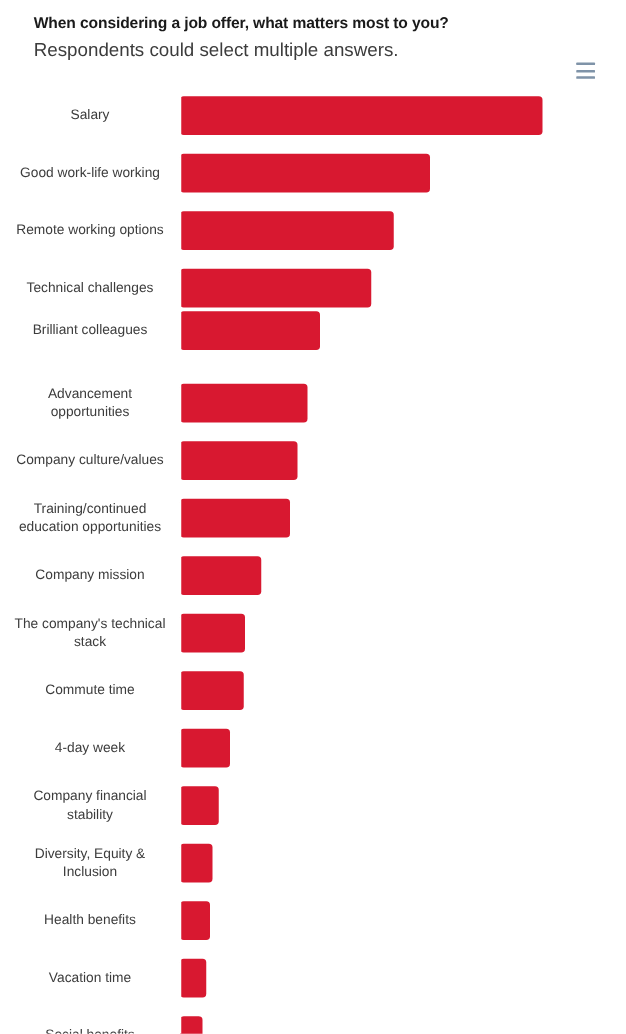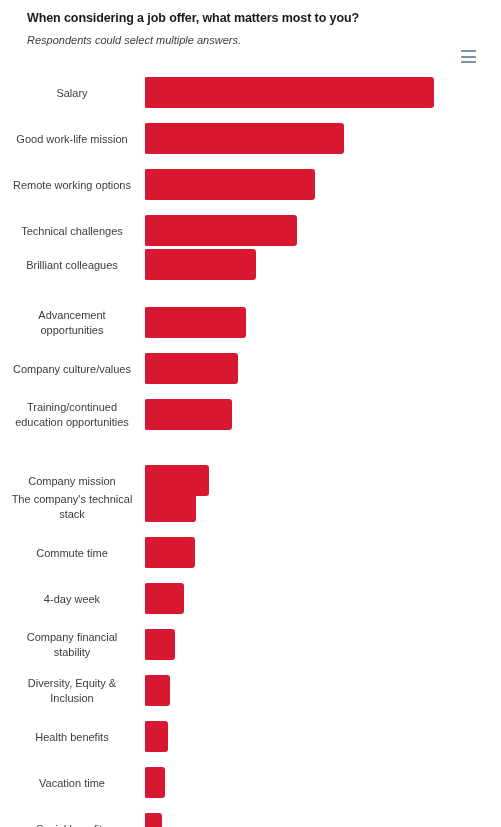--- a/index.html
+++ b/index.html
@@ -35,22 +35,21 @@
     font-size: 12.5px;
     font-weight: bold;
     color: #1a1a1a;
     letter-spacing: -0.1px;
     line-height: 16px;
   }
   .chart-subtitle {
     position: absolute;
     left: 27px;
     top: 33px;
-    font-size: 11px;
-    font-style: italic;
+    font-size: 15px;
     color: #3c3c3c;
     line-height: 15px;
   }
   .menu-icon {
     position: absolute;
     left: 461px;
     top: 50px;
     width: 15px;
     height: 13px;
     cursor: pointer;
@@ -121,21 +120,21 @@
     <span></span>
     <span></span>
   </div>
 
   <div class="plot" id="plot-area">
       <div class="row" style="top: 0px;">
         <div class="cat-label">Salary</div>
         <div class="bar" style="width: 290px; background: rgb(216, 24, 48);"></div>
       </div>
       <div class="row" style="top: 46px;">
-        <div class="cat-label">Good work-life mission</div>
+        <div class="cat-label">Good work-life working</div>
         <div class="bar" style="width: 200.1px; background: rgb(216, 24, 48);"></div>
       </div>
       <div class="row" style="top: 92px;">
         <div class="cat-label">Remote working options</div>
         <div class="bar" style="width: 171.1px; background: rgb(216, 24, 48);"></div>
       </div>
       <div class="row" style="top: 138px;">
         <div class="cat-label">Technical challenges</div>
         <div class="bar" style="width: 153.12px; background: rgb(216, 24, 48);"></div>
       </div>
@@ -148,21 +147,21 @@
         <div class="bar" style="width: 102.08px; background: rgb(216, 24, 48);"></div>
       </div>
       <div class="row" style="top: 276px;">
         <div class="cat-label">Company culture/values</div>
         <div class="bar" style="width: 93.96px; background: rgb(216, 24, 48);"></div>
       </div>
       <div class="row" style="top: 322px;">
         <div class="cat-label">Training/continued education opportunities</div>
         <div class="bar" style="width: 87.87px; background: rgb(216, 24, 48);"></div>
       </div>
-      <div class="row" style="top: 388px;">
+      <div class="row" style="top: 368px;">
         <div class="cat-label">Company mission</div>
         <div class="bar" style="width: 64.96px; background: rgb(216, 24, 48);"></div>
       </div>
       <div class="row" style="top: 414px;">
         <div class="cat-label">The company's technical stack</div>
         <div class="bar" style="width: 51.91px; background: rgb(216, 24, 48);"></div>
       </div>
       <div class="row" style="top: 460px;">
         <div class="cat-label">Commute time</div>
         <div class="bar" style="width: 51.04px; background: rgb(216, 24, 48);"></div>

